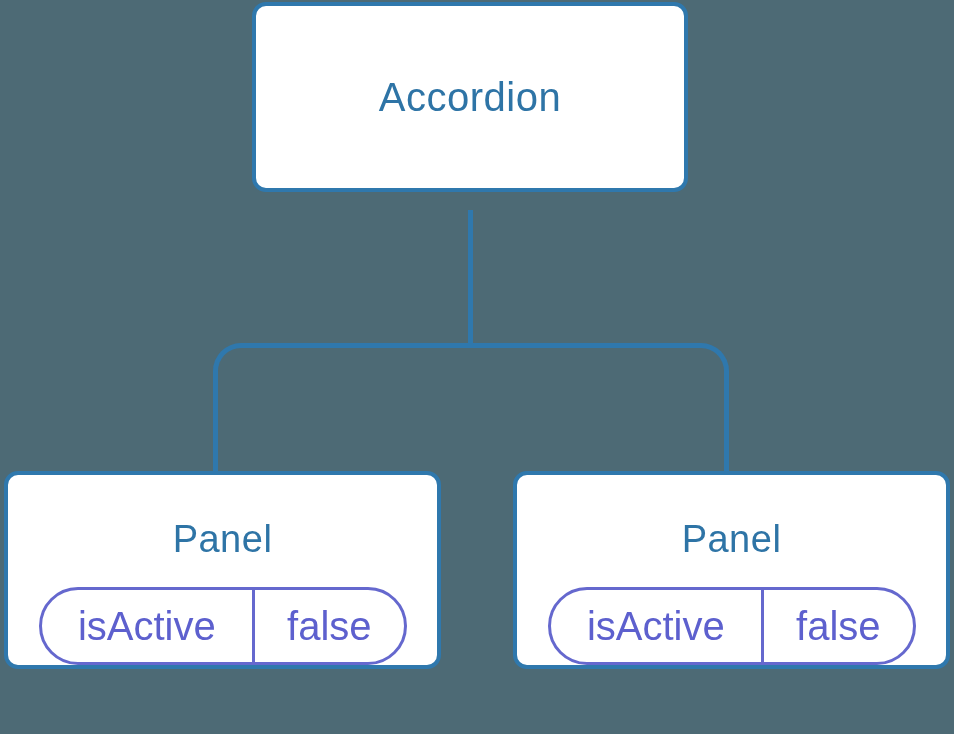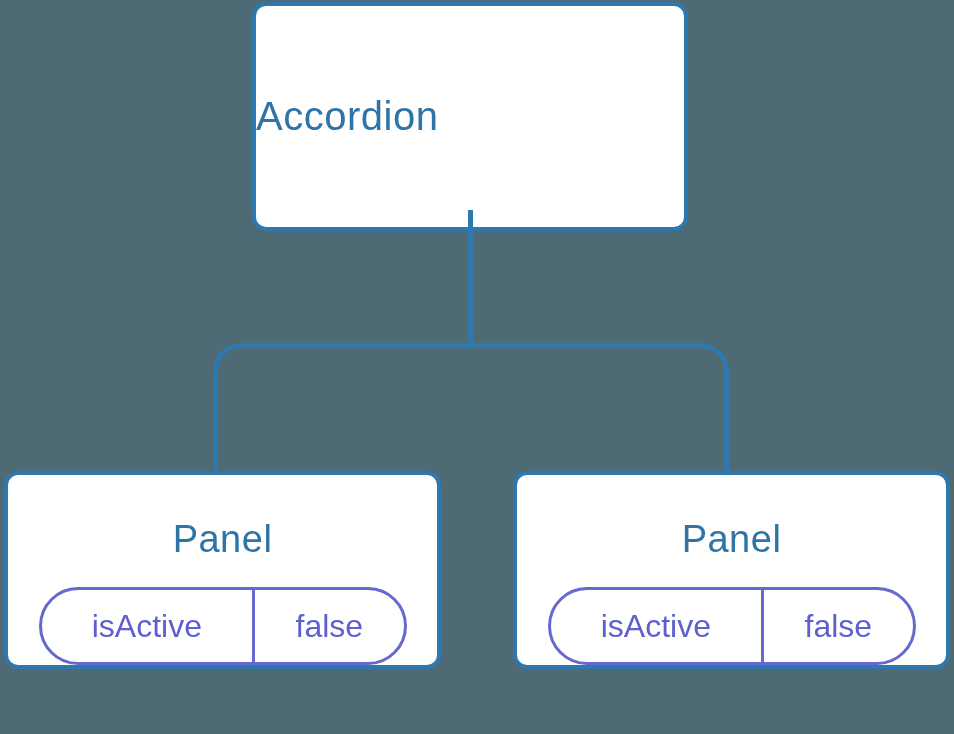--- a/index.html
+++ b/index.html
@@ -23,22 +23,22 @@
     overflow: hidden;
   }
   .node {
     position: absolute;
     background: var(--node-bg);
     border: 4px solid var(--node-border);
     border-radius: 14px;
   }
   .root-node {
     left: 252px; top: 2px;
-    width: 436px; height: 229px;
-    display: flex; align-items: center; 
+    width: 436px; height: 190px;
+    display: flex; align-items: center; justify-content: center;
   }
   .root-label {
     font-size: 40px;
     font-weight: 500;
     color: var(--node-label);
     letter-spacing: 0.5px;
   }
   .stem {
     position: absolute;
     left: 468px; top: 210px;
@@ -74,21 +74,21 @@
     width: 368px; height: 100px;
     border: 3px solid var(--pill-border);
     border-radius: 50px;
     display: flex;
     align-items: stretch;
     overflow: hidden;
     background: var(--node-bg);
   }
   .pill-cell {
     display: flex; align-items: center; justify-content: center;
-    font-size: 32px;
+    font-size: 40px;
     color: var(--pill-text);
   }
   .pill-key   { flex: 0 0 58.2%; }
   .pill-value {
     flex: 1 1 auto;
     border-left: 3px solid var(--pill-border);
   }
 </style>
 </head>
 <body>

